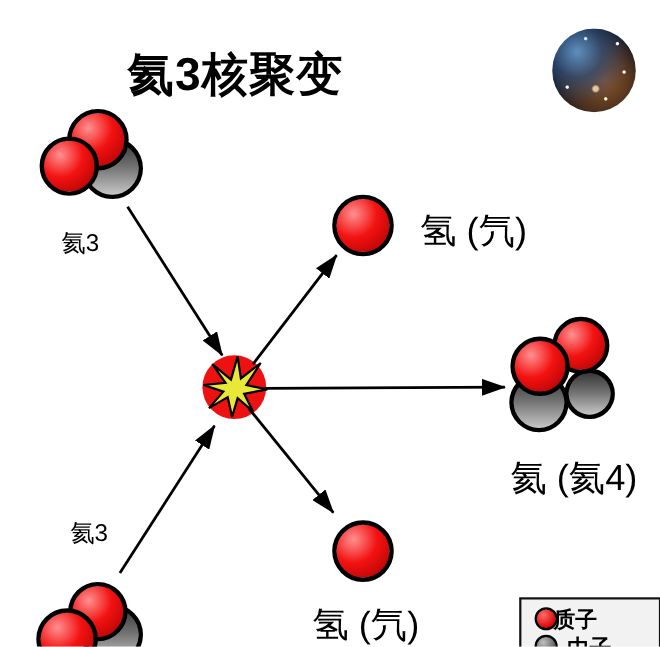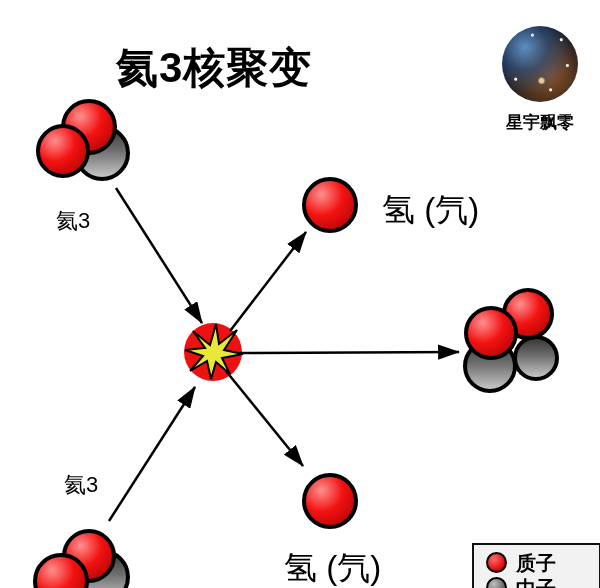--- a/index.html
+++ b/index.html
@@ -53,21 +53,20 @@
   .legend-lbl{position:absolute;font-size:20px;font-weight:bold;white-space:nowrap;}
 </style>
 </head>
 <body>
 
 <div id="stage">
 
   <div id="title" class="abs">氦3核聚变</div>
 
   <div id="nebula" class="abs"></div>
-  <div id="credit" class="abs caption">星宇飘零</div>
 
   <svg id="overlay" width="600" height="588" viewBox="0 0 600 588">
     <defs>
       <marker id="ah" viewBox="0 0 10 7" markerWidth="22" markerHeight="15.4" refX="9.5" refY="3.5" orient="auto" markerUnits="userSpaceOnUse">
         <path d="M0,0 L10,3.5 L0,7 Z" fill="#000"></path>
       </marker>
     </defs>
     <circle cx="213" cy="352" r="29" fill="#ee1111"></circle>
     <line x1="116" y1="188" x2="202" y2="323" stroke="#000" stroke-width="2.5" marker-end="url(#ah)"></line>
     <line x1="109" y1="521" x2="195" y2="387" stroke="#000" stroke-width="2.5" marker-end="url(#ah)"></line>
@@ -93,24 +92,25 @@
 
   <div class="sphere red abs spherebox" style="left:302px;top:177px;width:56px;height:56px;"></div>
   <div class="lbl" style="left:382px;top:188px;">氢 (氕)</div>
 
   <div class="spherebox">
     <div class="sphere gray abs" style="left:513px;top:335px;width:46px;height:46px;"></div>
     <div class="sphere red abs" style="left:502px;top:288px;width:52px;height:52px;"></div>
     <div class="sphere gray abs" style="left:463px;top:339px;width:54px;height:54px;"></div>
     <div class="sphere red abs" style="left:464px;top:306px;width:54px;height:54px;"></div>
   </div>
+  <div class="lbl" style="left:464px;top:412px;">氦 (氦4)</div>
 
   <div class="sphere red abs spherebox" style="left:302px;top:473px;width:56px;height:56px;"></div>
   <div class="lbl" style="left:284px;top:546px;">氢 (氕)</div>
 
   <div id="legend" class="abs">
     <div class="legend-dot red-dot" style="left:12px;top:7px;"></div>
-    <div class="legend-lbl" style="left:42px;top:5px;">质子</div>
+    <div class="legend-lbl" style="left:29px;top:5px;">质子</div>
     <div class="legend-dot gray-dot" style="left:12px;top:32px;"></div>
     <div class="legend-lbl" style="left:42px;top:30px;">中子</div>
   </div>
 
 </div>
 
 </body></html>

